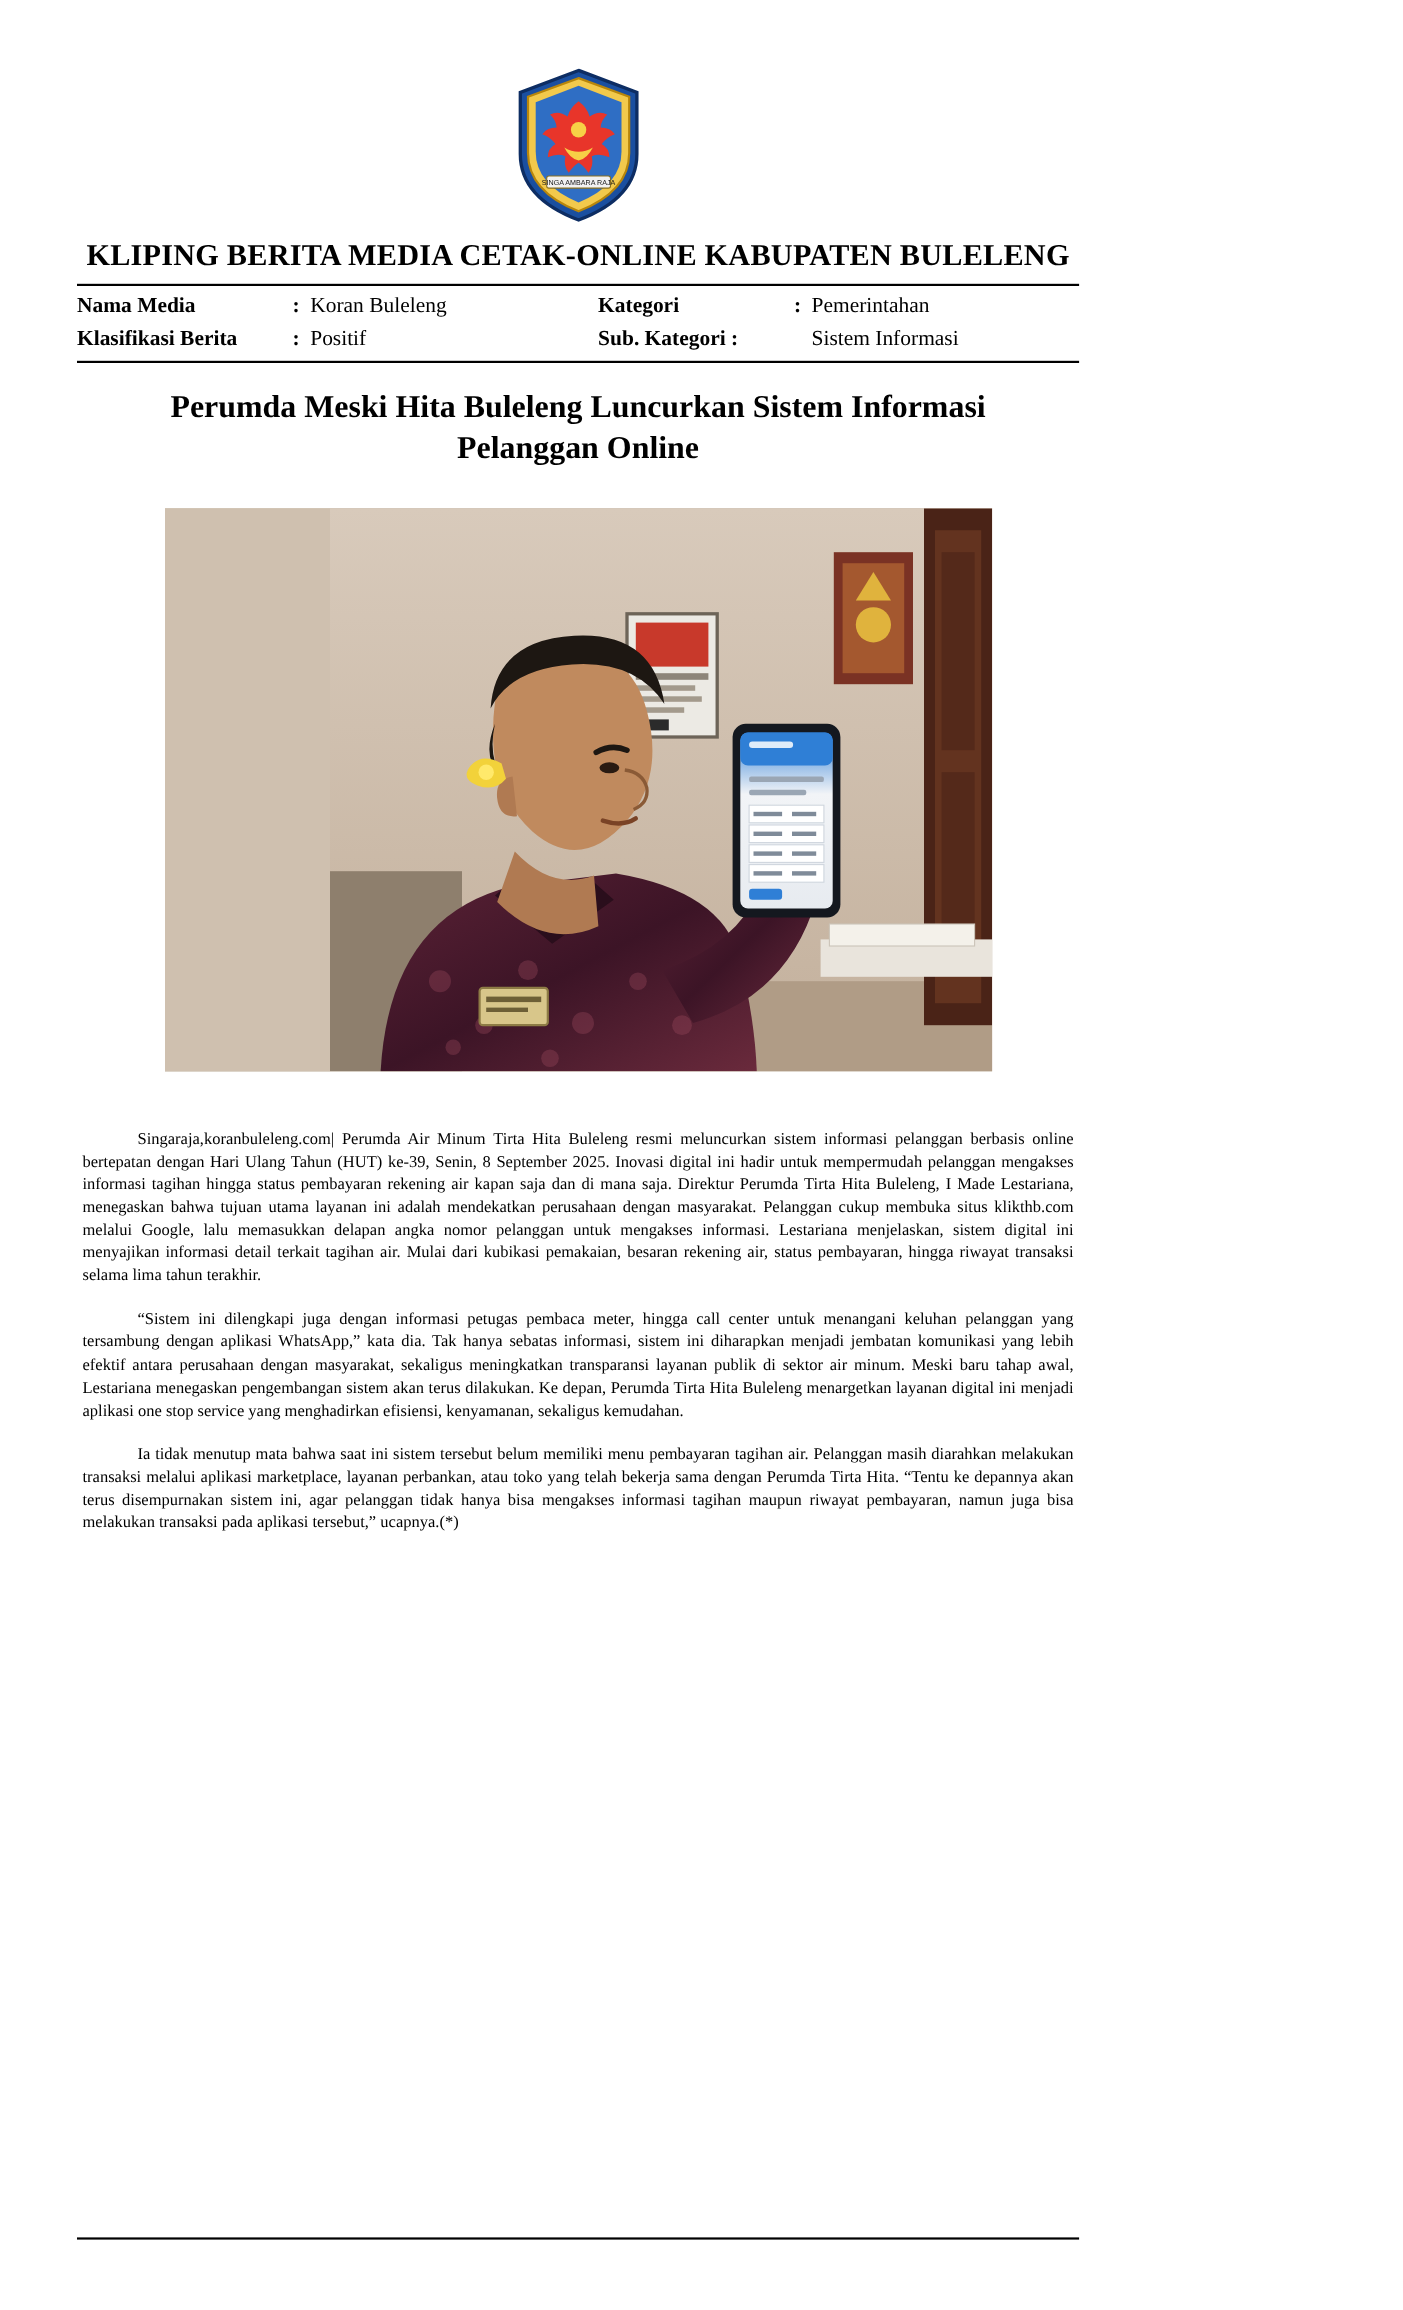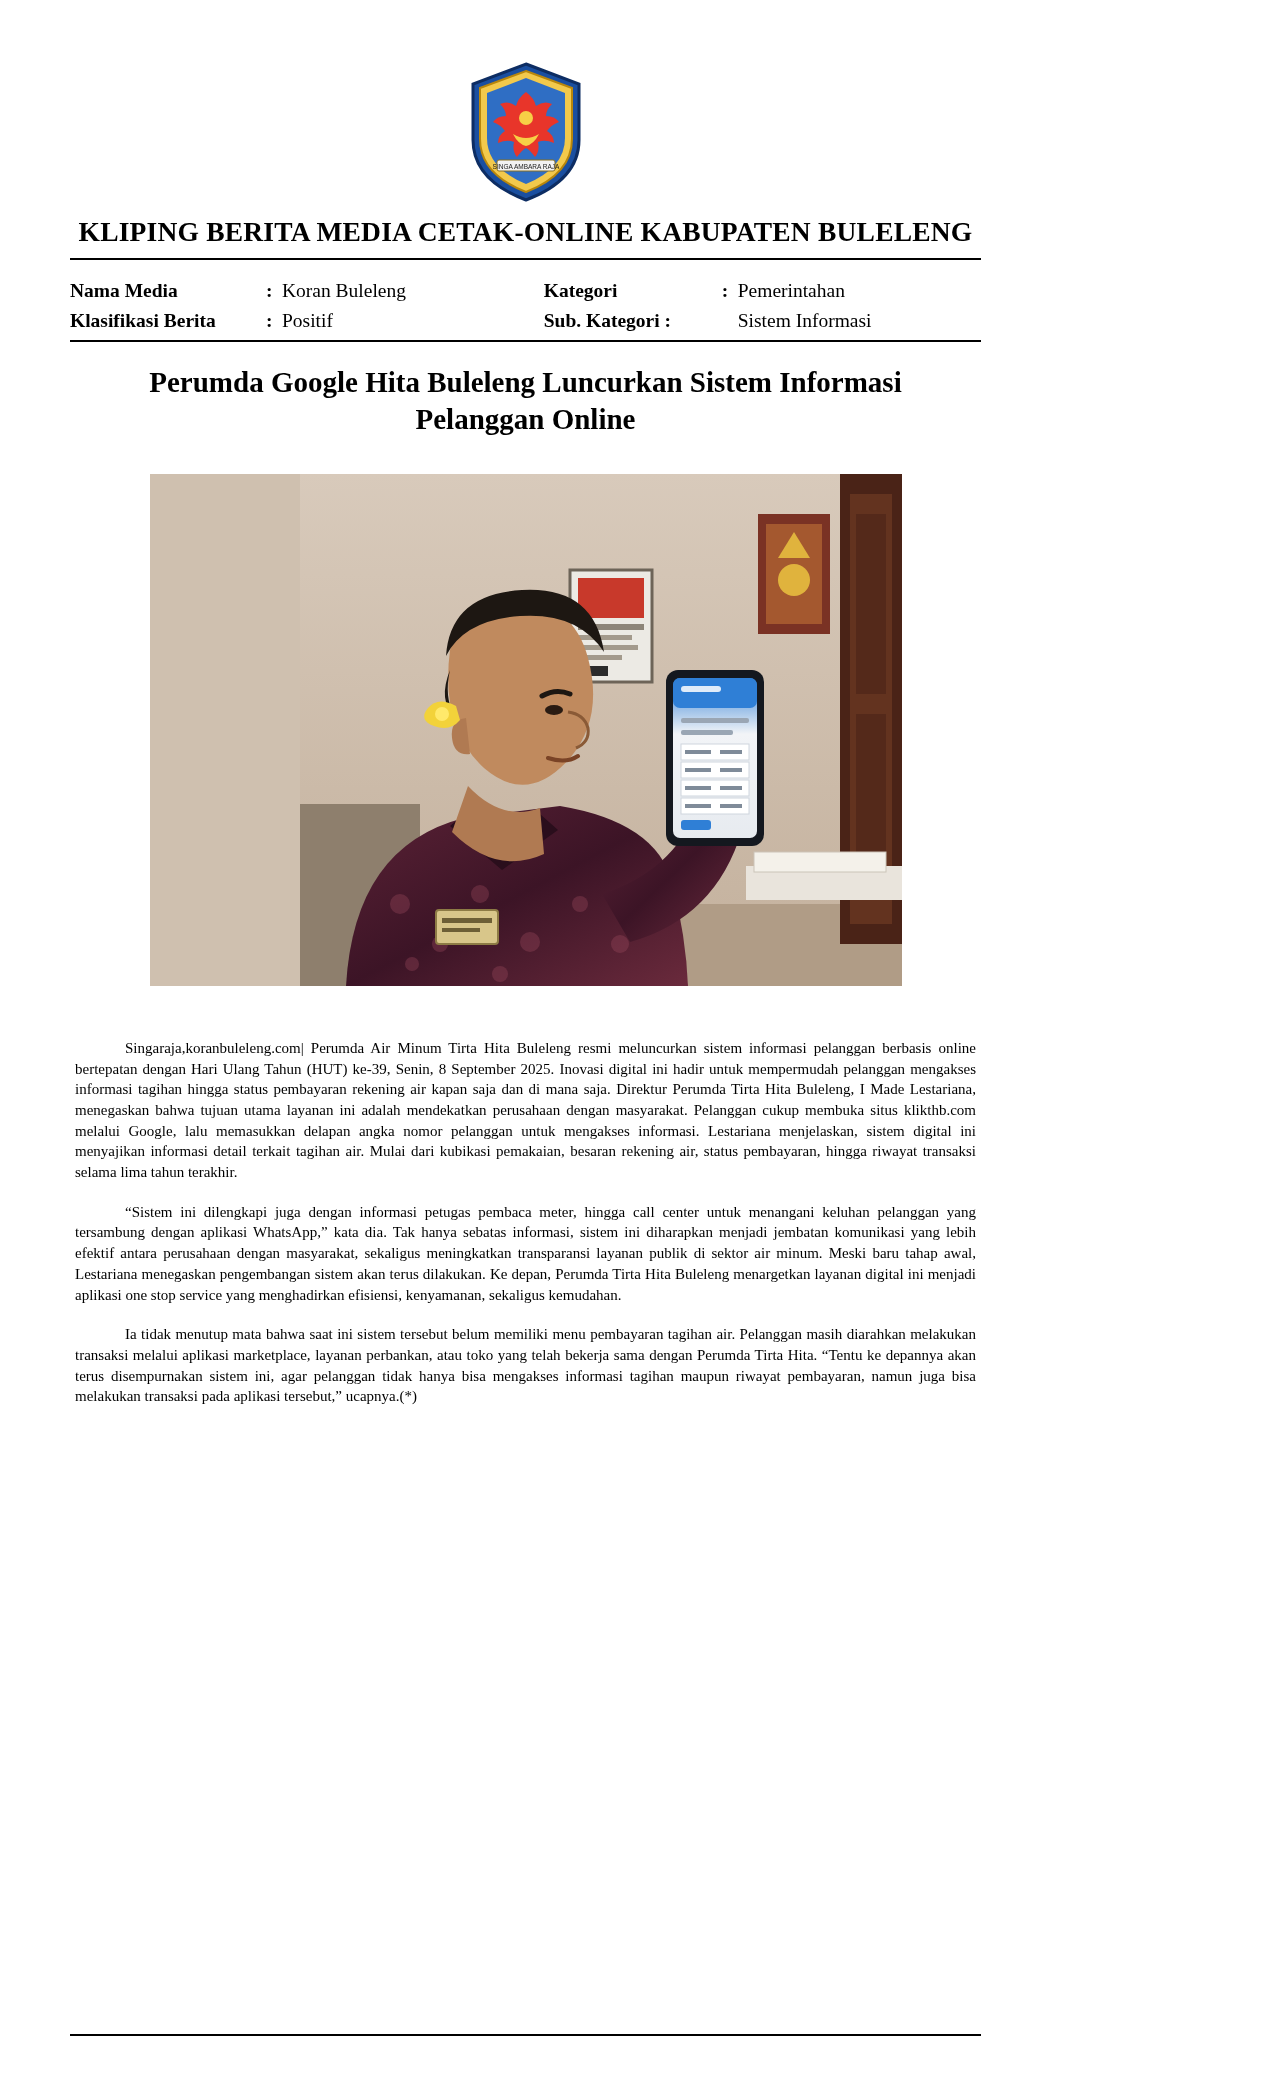--- a/index.html
+++ b/index.html
@@ -47,21 +47,21 @@
     margin-bottom: 10px;
   }
   .rule {
     border-top: 2.5px solid #000;
     width: 100%;
   }
 
   
   .meta {
     display: flex;
-    padding: 19px 0 6px 0;
+    padding: 7px 0 6px 0;
   }
   .meta-col {
     display: flex;
     flex-direction: column;
     gap: 6px;
   }
   .meta-left { width: 52%; }
   .meta-right { width: 48%; }
   .meta-row {
     display: flex;
@@ -200,21 +200,21 @@
       </div>
       <div class="meta-row">
         <span class="meta-label">Sub. Kategori :</span>
         <span class="meta-colon"></span>
         <span class="meta-value">Sistem Informasi</span>
       </div>
     </div>
   </div>
   <div class="rule"></div>
 
-  <div class="article-title">Perumda Google Hita Buleleng Luncurkan Sistem Informasi Pelanggan Online</div>
+  <div class="article-title">Perumda Meski Hita Buleleng Luncurkan Sistem Informasi Pelanggan Online</div>
 
   <div class="photo-wrap">
     <div class="photo">
       <svg width="752" height="512" viewBox="0 0 752 512" xmlns="http://www.w3.org/2000/svg">
         <defs>
           <linearGradient id="wall" x1="0" y1="0" x2="0" y2="1">
             <stop offset="0%" stop-color="#d8cabb"></stop>
             <stop offset="100%" stop-color="#c3b09c"></stop>
           </linearGradient>
           <linearGradient id="shirt" x1="0" y1="0" x2="1" y2="1">

